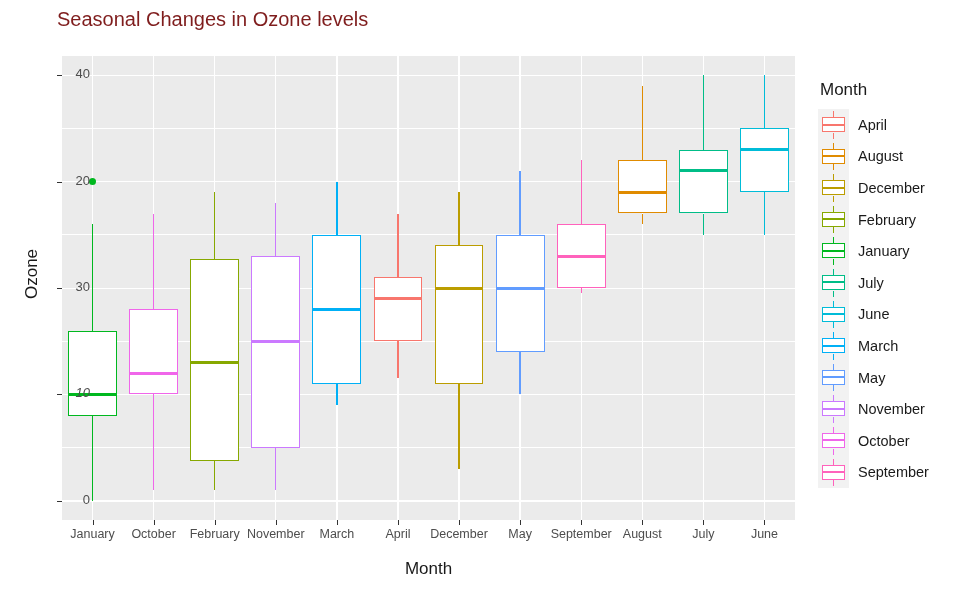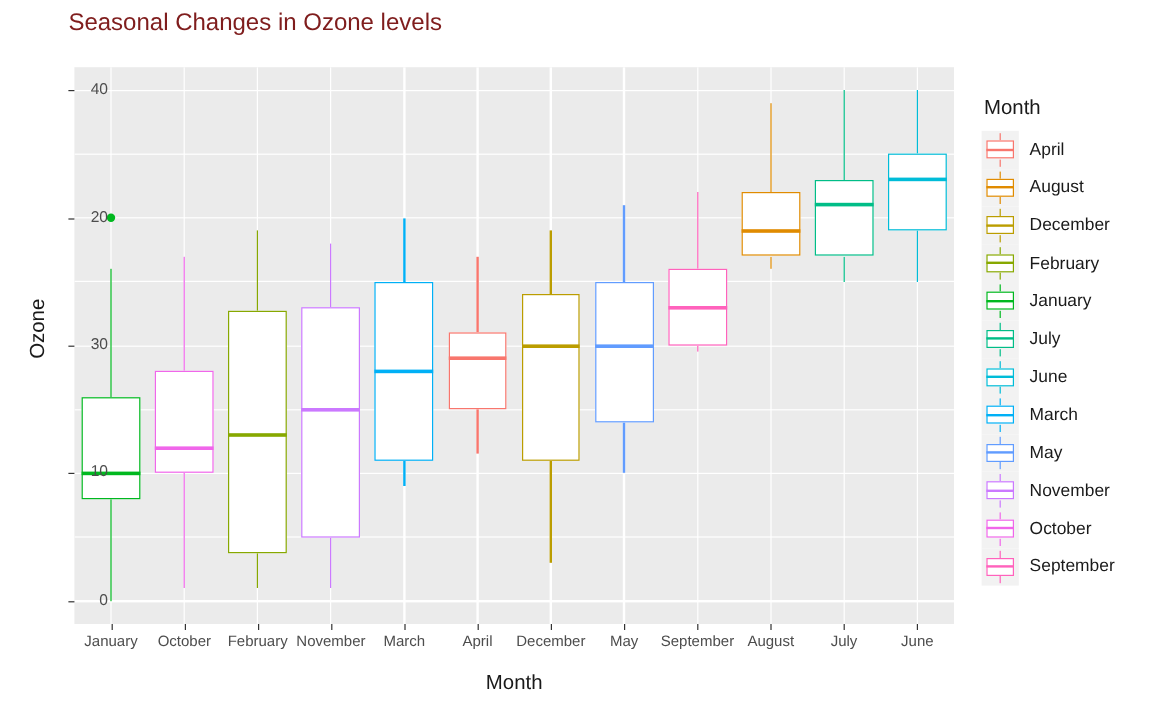--- a/index.html
+++ b/index.html
@@ -409,21 +409,21 @@
             <div class="lk-med" style="background: rgb(255, 98, 188);"></div>
           </div>
           <div class="legend-label">September</div>
         </div>
       </div>
   </div>
 
 <div class="ytick-mark" style="top: 500.844px;"></div>
     <div class="ytick-label" style="top: 491.844px;">0</div>
     <div class="ytick-mark" style="top: 394.422px;"></div>
-    <div class="ytick-label" style="top: 385.422px;">10</div>
+    <div class="ytick-label" style="top: 385.422px; font-style: italic;">10</div>
     <div class="ytick-mark" style="top: 288px;"></div>
     <div class="ytick-label" style="top: 279px;">30</div>
     <div class="ytick-mark" style="top: 181.578px;"></div>
     <div class="ytick-label" style="top: 172.578px;">20</div>
     <div class="ytick-mark" style="top: 75.156px;"></div>
     <div class="ytick-label" style="top: 66.156px;">40</div>
     <div class="xtick-mark" style="left: 92.5417px;"></div>
     <div class="xtick-label" style="left: 42.5417px; width: 100px;">January</div>
     <div class="xtick-mark" style="left: 153.625px;"></div>
     <div class="xtick-label" style="left: 103.625px; width: 100px;">October</div>

